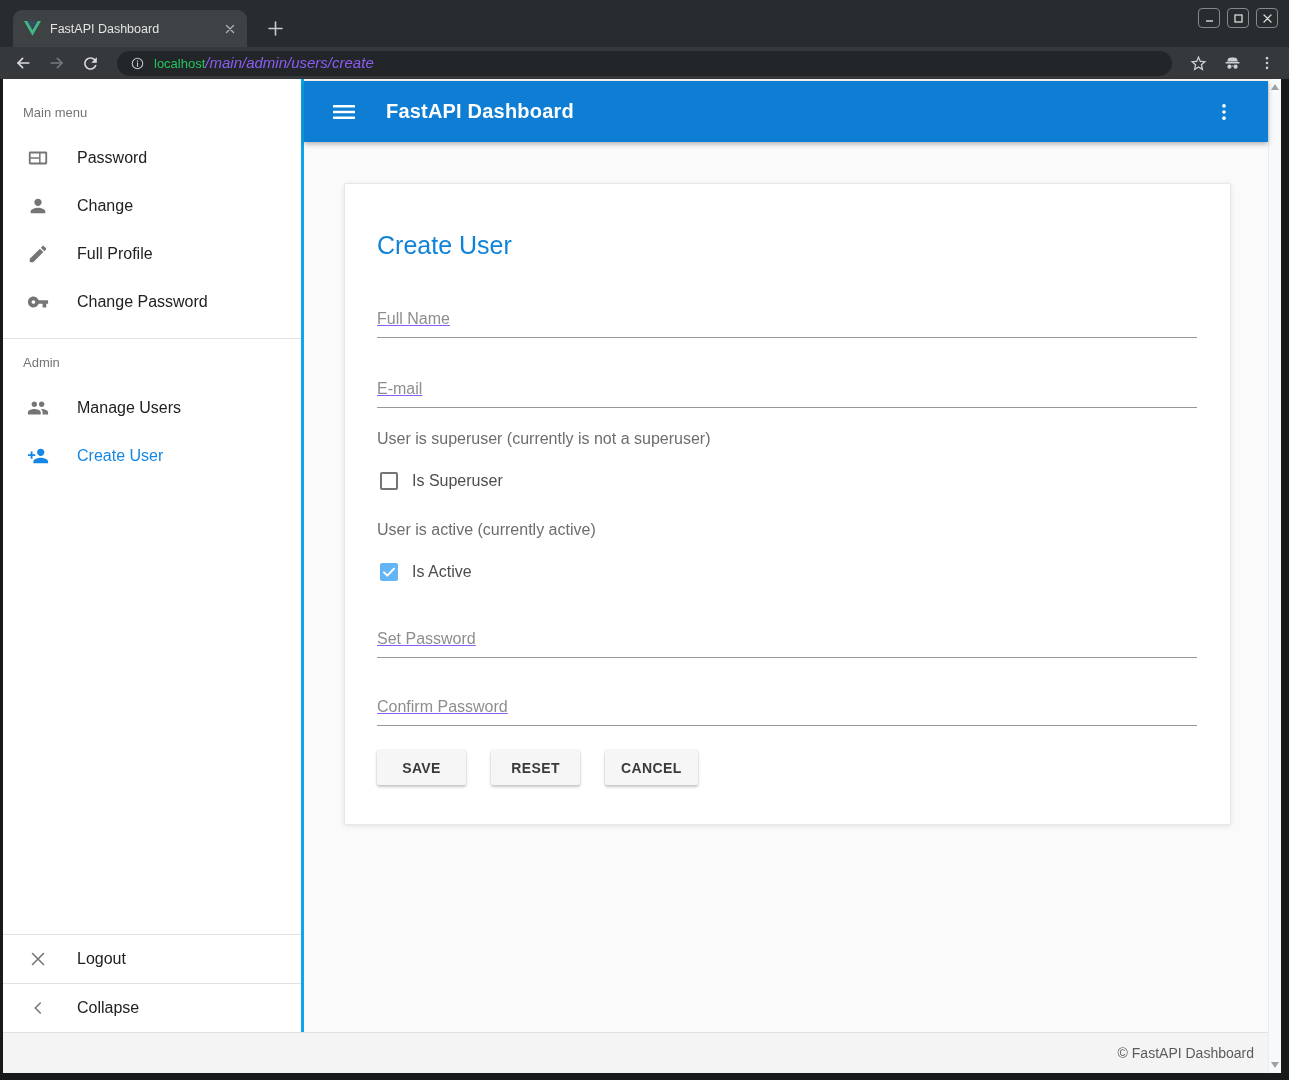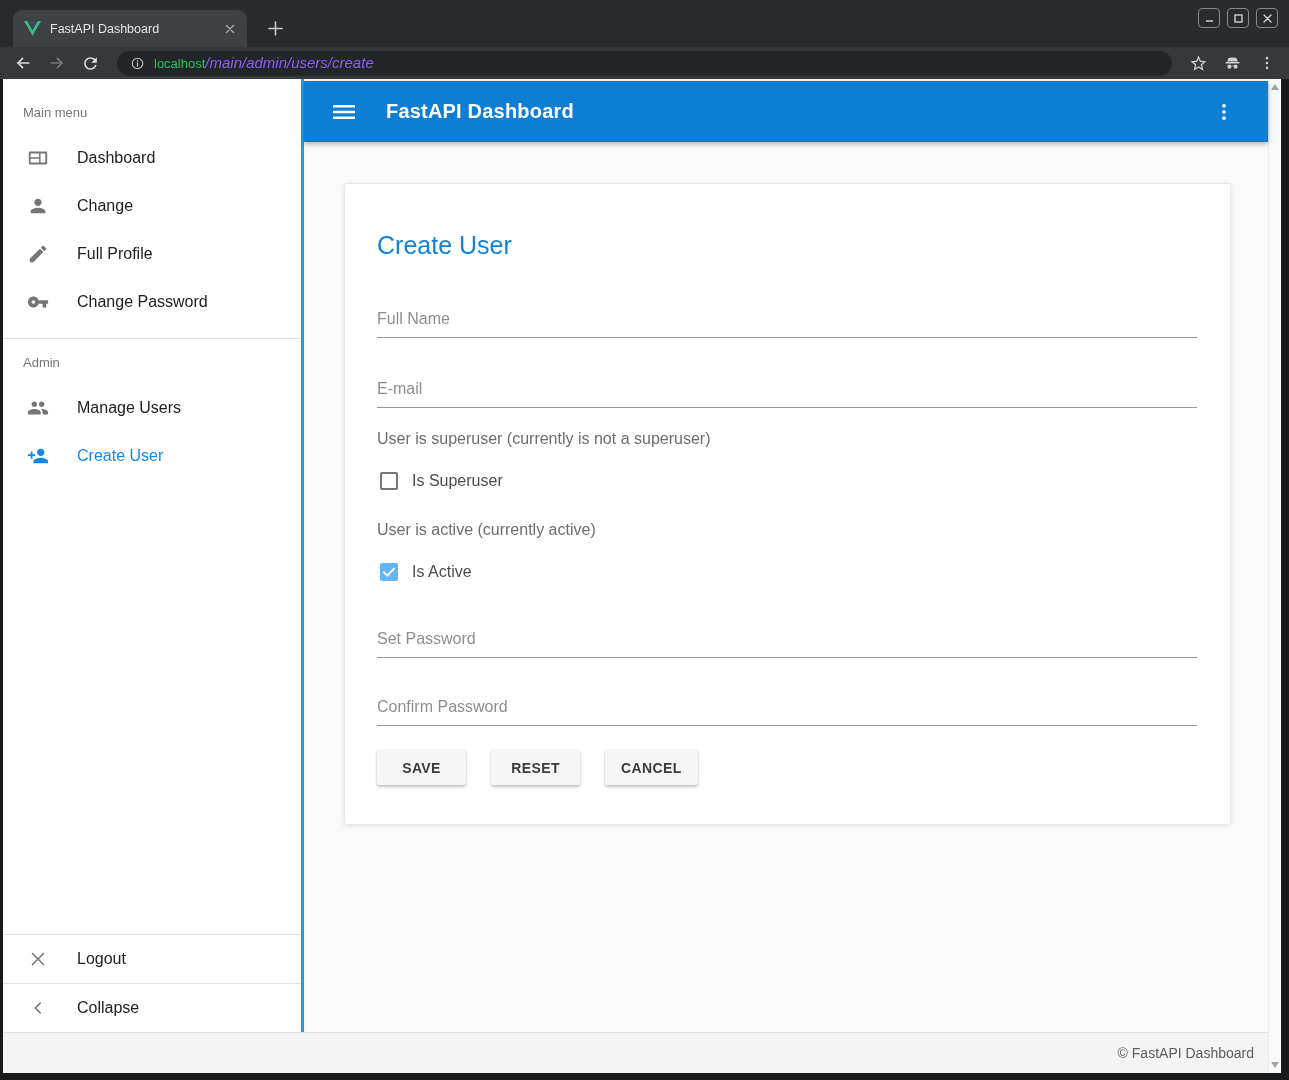--- a/index.html
+++ b/index.html
@@ -45,21 +45,21 @@
   .appbar-title { color:#fff; font-size:20px; font-weight:700; margin-left:24px; letter-spacing:.2px; }
   .appbar-spacer { flex:1; }
   .appbar-kebab { width:36px; height:36px; display:flex; align-items:center; justify-content:center; cursor:pointer; }
 
   .content { flex:1; padding:41px 37px 0 40px; }
   .card { background:#fff; border:1px solid #e8e8e8; border-radius:2px; box-shadow:0 1px 5px rgba(0,0,0,.10); padding:28px 33px 39px 32px; height:642px; }
   .card-title { color:#0f82d9; font-size:25px; font-weight:500; margin-top:18px; line-height:30px; }
 
   .tf { margin-top:42px; }
   .tf.first { margin-top:50px; }
-  .tf input { width:100%; border:0; outline:0; background:transparent; border-bottom:1px solid #979797; font-family:inherit; font-size:16px; color:#4c1d95; padding:0 0 9px; }
+  .tf input { width:100%; border:0; outline:0; background:transparent; border-bottom:1px solid #979797; font-family:inherit; font-size:16px; color:#8b5cf6; padding:0 0 9px;text-decoration:underline; }
   .tf input::placeholder { color:#8e8e8e; opacity:1; }
   .hint { margin-top:21px; color:#6d6d6d; font-size:16px; line-height:19px; }
   .hint.second { margin-top:30px; }
   .cbrow { margin-top:24px; display:flex; align-items:center; gap:14px; padding-left:3px; cursor:pointer; }
   .cb { width:18px; height:18px; border:2px solid #757575; border-radius:2px; flex:0 0 auto; }
   .cb.checked { border:0; background:#64b5f6; display:flex; align-items:center; justify-content:center; }
   .cb.checked svg { width:16px; height:16px; }
   .cblabel { color:#4d4d4d; font-size:16px; }
   .tf.pw1 { margin-top:49px; }
   .tf.pw2 { margin-top:40px; }
@@ -175,21 +175,21 @@
 
         <div class="sidebar">
           <div class="side-label">Main menu</div>
 
           <div class="side-item">
             <span class="s-icon">
               <svg viewBox="0 0 24 24" fill="#757575" fill-rule="evenodd">
                   <path d="M20.5 5h-17C2.67 5 2 5.67 2 6.5v11c0 .83.67 1.5 1.5 1.5h17c.83 0 1.5-.67 1.5-1.5v-11c0-.83-.67-1.5-1.5-1.5zM13.2 11.2H4V7h9.2v4.2zM13.2 17H4v-4.2h9.2V17zM20 17h-5.2V7H20v10z"></path>
                 </svg>
             </span>
-            <span>Dashboard</span>
+            <span>Password</span>
           </div>
 
           <div class="side-item">
             <span class="s-icon">
               <svg viewBox="0 0 24 24" fill="#757575">
                   <path d="M12 12c2.21 0 4-1.79 4-4s-1.79-4-4-4-4 1.79-4 4 1.79 4 4 4zm0 2c-2.67 0-8 1.34-8 4v2h16v-2c0-2.66-5.33-4-8-4z"></path>
                 </svg>
             </span>
             <span>Change</span>
           </div>

